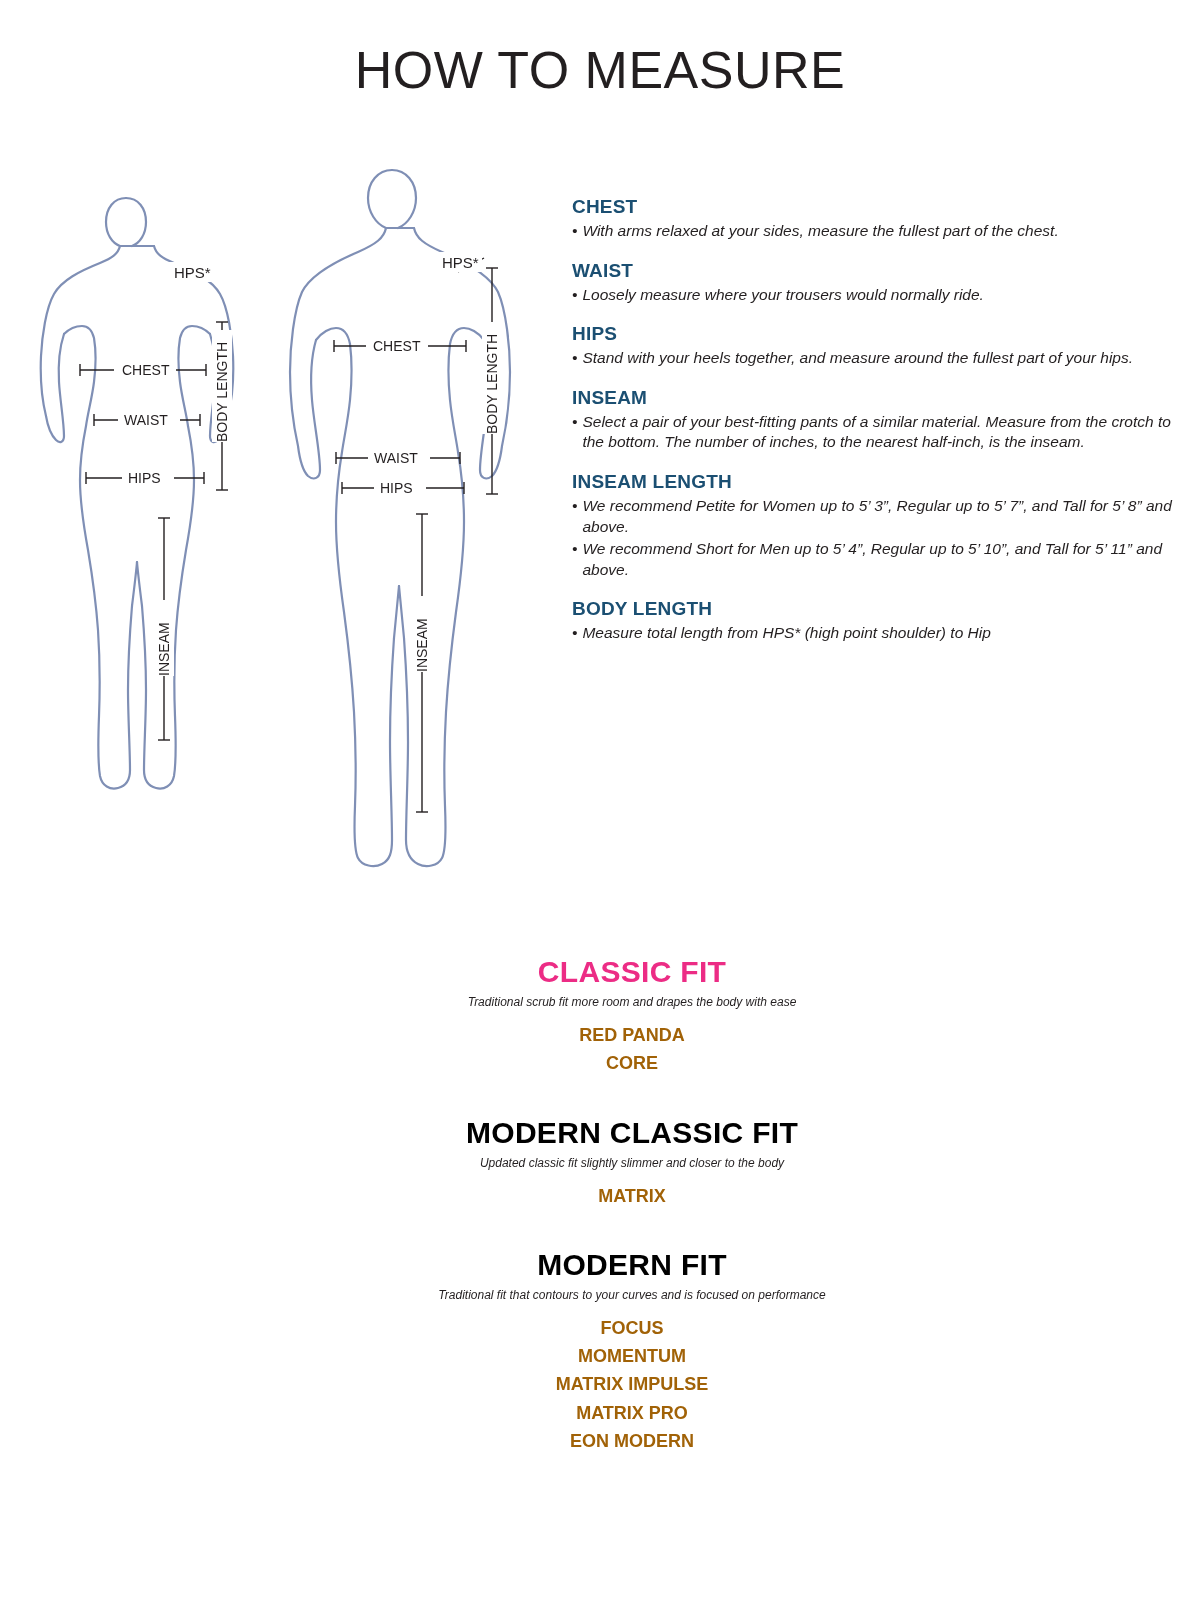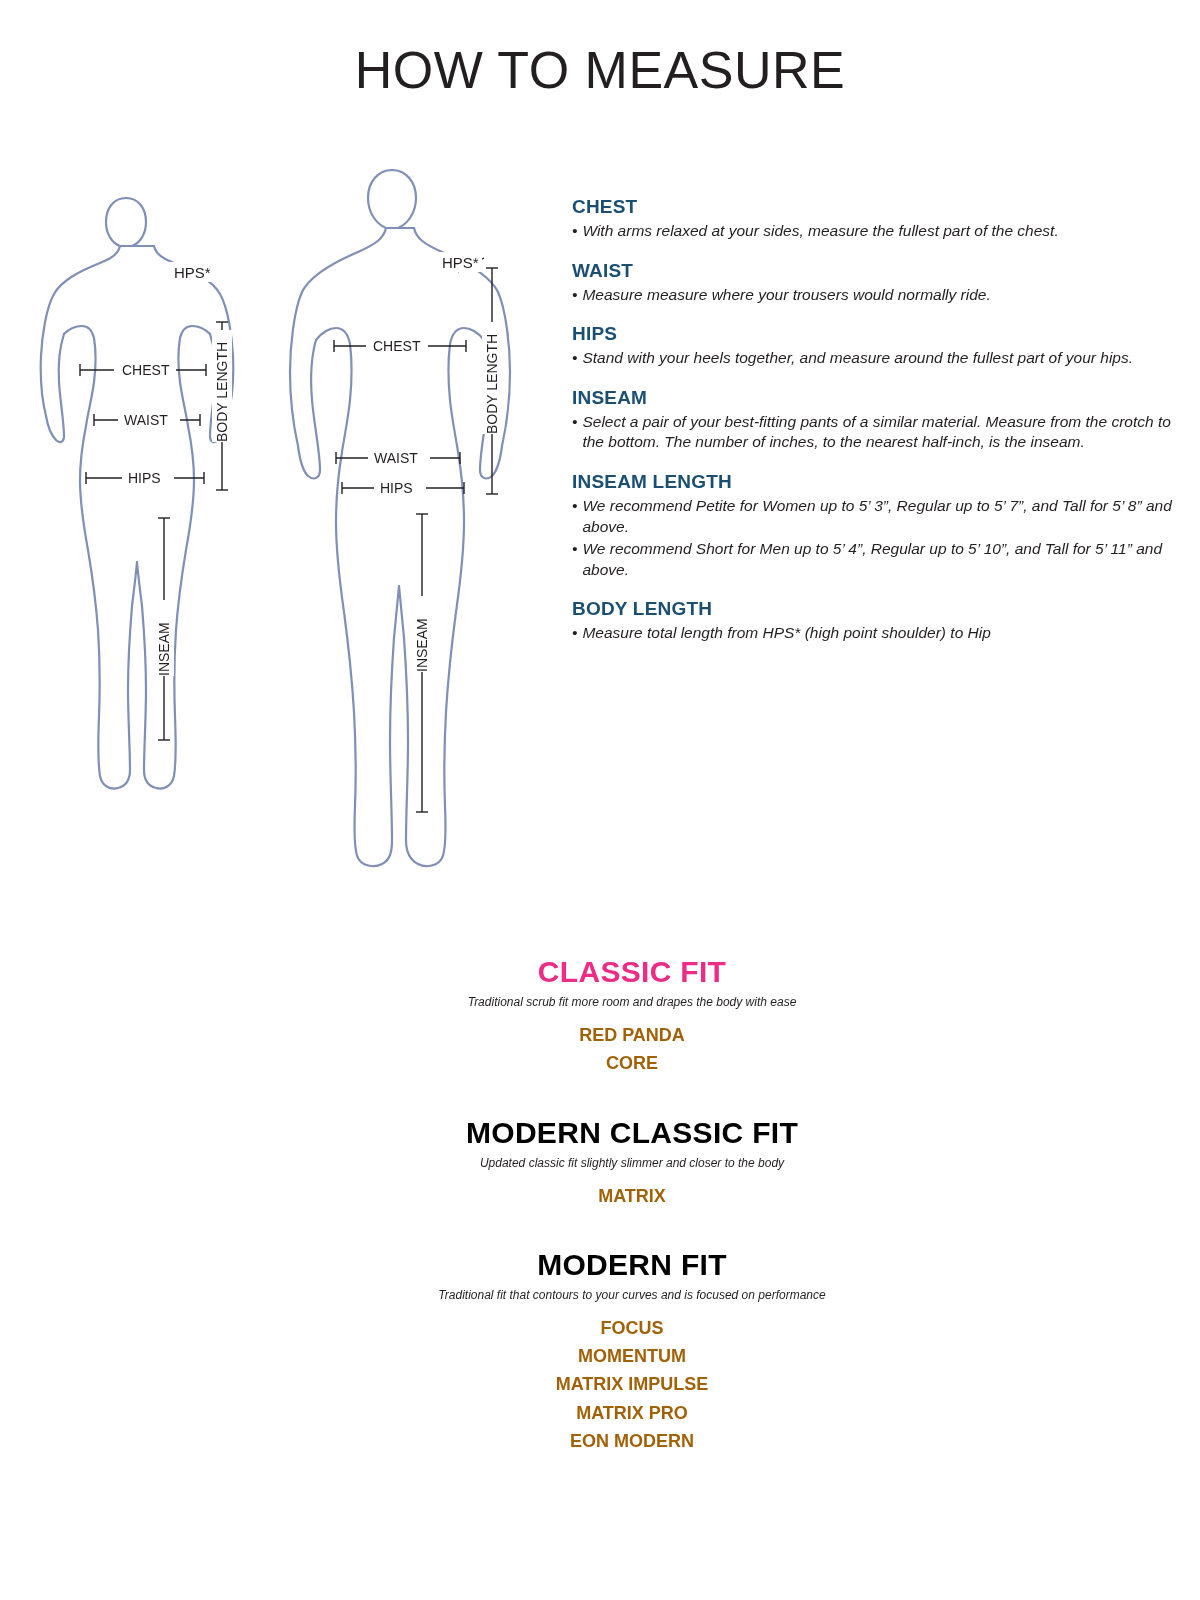--- a/index.html
+++ b/index.html
@@ -301,21 +301,21 @@
       <div class="instr-line">
         <span class="instr-bullet">•</span>
         <span class="instr-text">With arms relaxed at your sides, measure the fullest part of the chest.</span>
       </div>
     </div>
 
     <div class="instr-block">
       <div class="instr-head">WAIST</div>
       <div class="instr-line">
         <span class="instr-bullet">•</span>
-        <span class="instr-text">Measure measure where your trousers would normally ride.</span>
+        <span class="instr-text">Loosely measure where your trousers would normally ride.</span>
       </div>
     </div>
 
     <div class="instr-block">
       <div class="instr-head">HIPS</div>
       <div class="instr-line">
         <span class="instr-bullet">•</span>
         <span class="instr-text">Stand with your heels together, and measure around the fullest part of your hips.</span>
       </div>
     </div>

